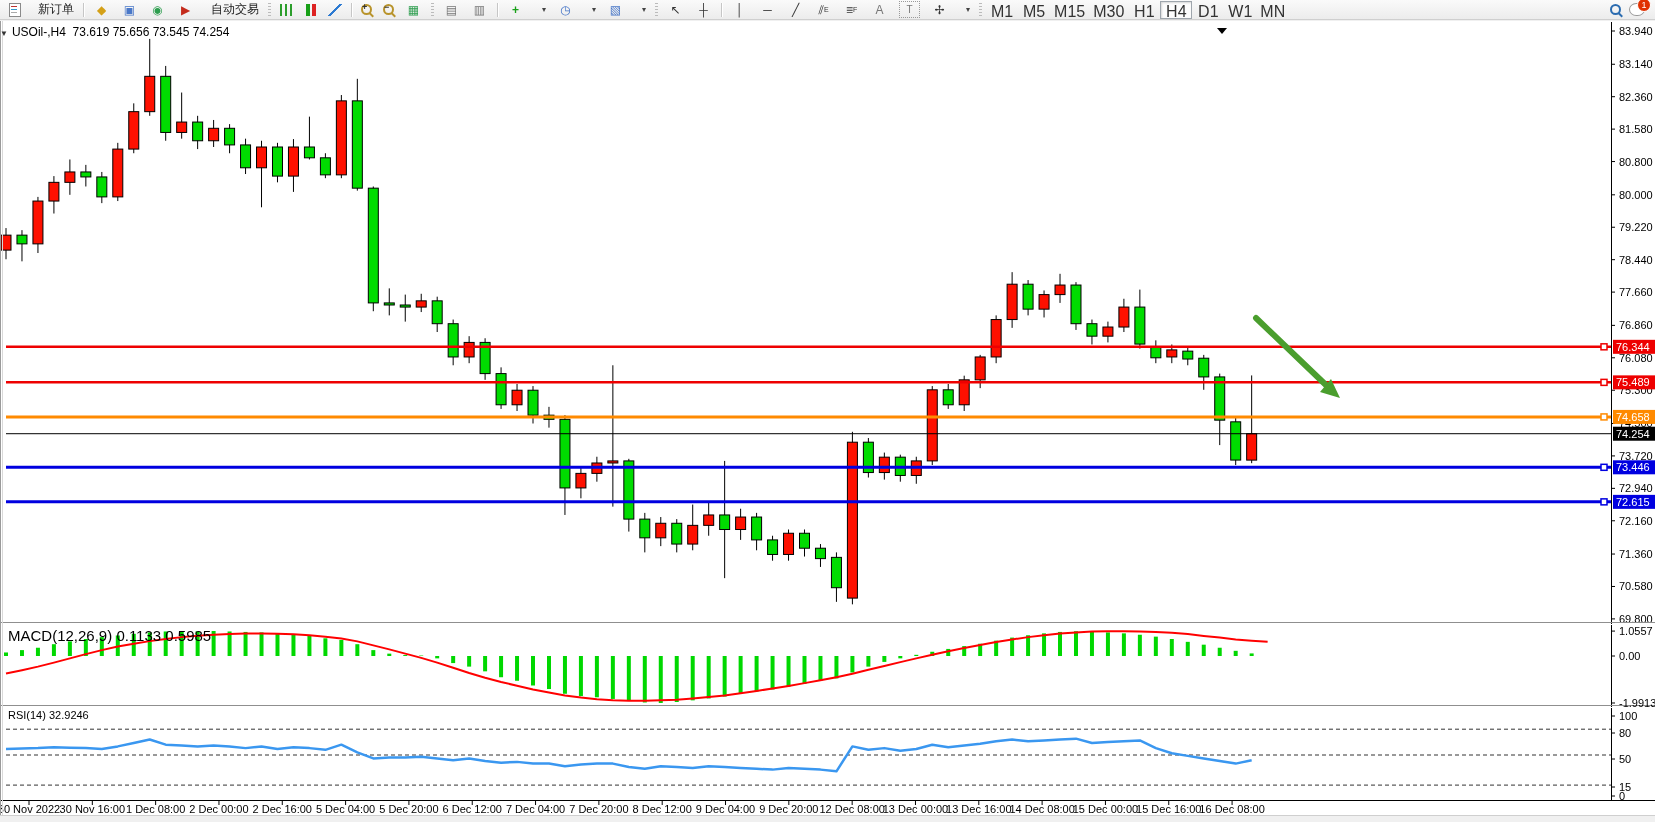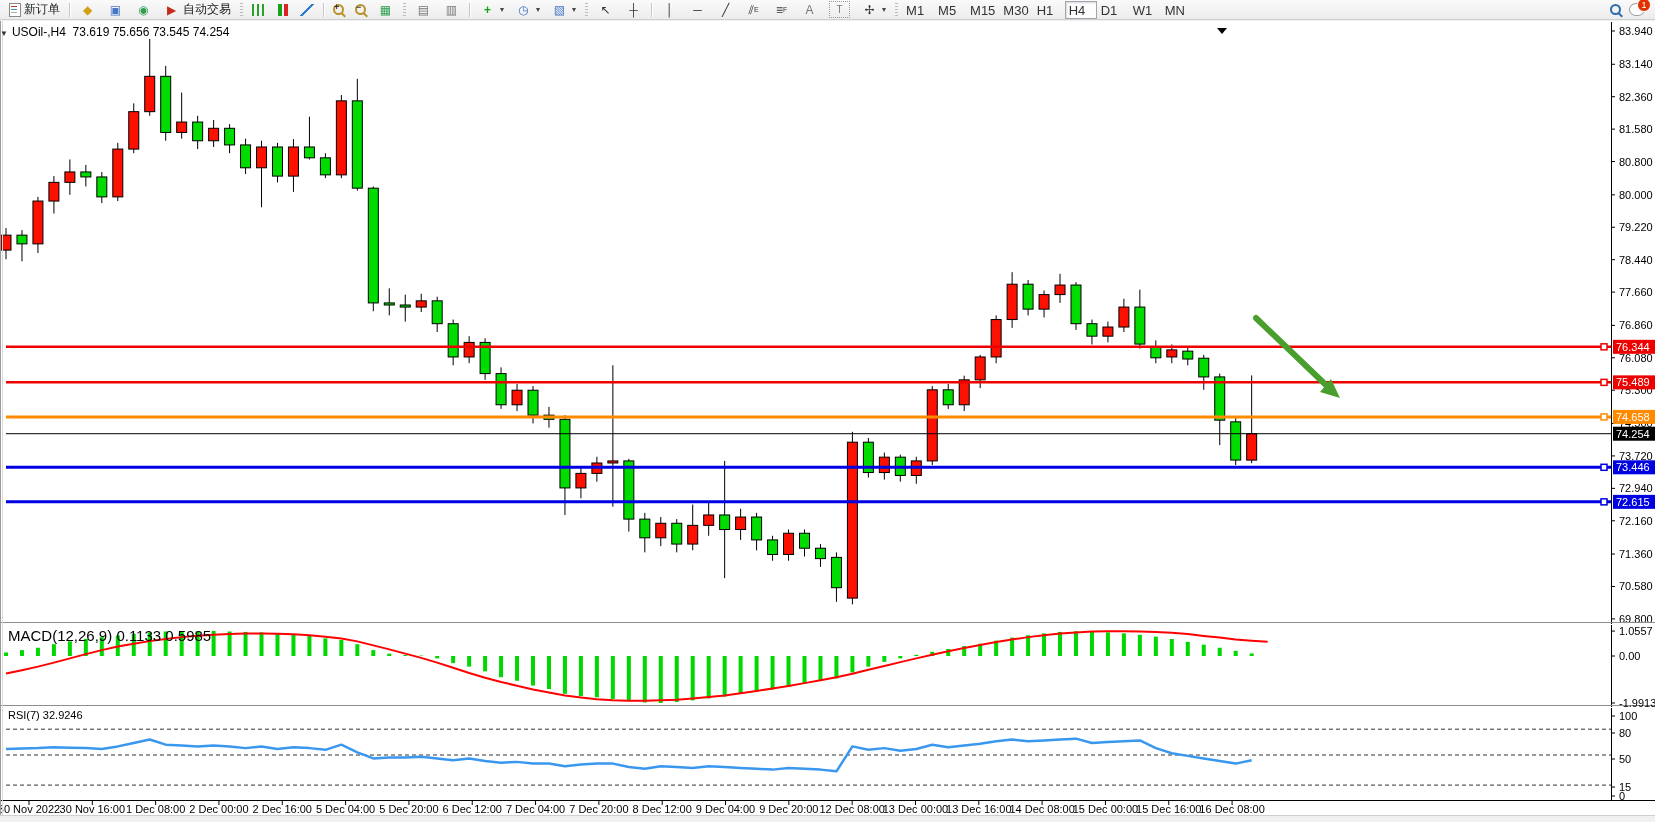--- a/index.html
+++ b/index.html
@@ -2,36 +2,36 @@
 <html><head>
 <meta charset="utf-8">
 <style>
   html,body{margin:0;padding:0}
   body{width:1655px;height:822px;background:#f0f0f0;font-family:"Liberation Sans",sans-serif;
        overflow:hidden;position:relative;-webkit-font-smoothing:antialiased}
   
   #toolbar{position:absolute;top:0;left:0;width:1655px;height:20px;background:linear-gradient(#fafafa,#ececec);
            border-bottom:1px solid #cfcfcf;display:flex;align-items:center;padding:0 4px;box-sizing:border-box;
            font-size:12px;color:#222;gap:1px;z-index:5}
-  .tbtn{display:inline-flex;align-items:center;gap:3px;padding:1px 4px;height:16px;border:1px solid transparent;cursor:default;white-space:nowrap}
+  .tbtn{display:inline-flex;align-items:center;gap:17px;padding:1px 4px;height:16px;border:1px solid transparent;cursor:default;white-space:nowrap}
   .sep{width:1px;height:14px;background:#c6c6c6;margin:0 3px;box-shadow:1px 0 0 #fff}
   .grip{width:3px;height:14px;margin:0 3px;background:repeating-linear-gradient(180deg,#bbb 0 1px,transparent 1px 3px)}
   .ic{width:17px;height:15px;display:inline-flex;align-items:center;justify-content:center;font-size:12px;line-height:1}
   .caret{font-size:8px;color:#444;margin-left:1px}
   .doc-icon{width:10px;height:12px;background:#fff;border:1px solid #8a8a8a;position:relative}
   .doc-icon::before{content:"";position:absolute;left:1px;top:2px;width:6px;height:1px;background:#b33;box-shadow:0 3px 0 #39c,0 6px 0 #aaa}
   .bars-icon{width:13px;height:12px;background:repeating-linear-gradient(90deg,#2c9e2c 0 2px,transparent 2px 5px)}
   .candle-icon{width:13px;height:12px;background:linear-gradient(90deg,transparent 0 2px,#18a018 2px 6px,transparent 6px 8px,#d22 8px 12px,transparent 12px)}
   .line-icon{width:14px;height:12px;background:linear-gradient(135deg,transparent 44%,#2c7ad2 44% 56%,transparent 56%)}
   .mag{position:relative;width:7px;height:7px;border:2px solid #b8932b;border-radius:50%;display:inline-block}
   .mag::after{content:"";position:absolute;width:5px;height:2px;background:#b8932b;transform:rotate(45deg);right:-4px;bottom:-3px}
   .mag.blue{border-color:#2b6cb0}.mag.blue::after{background:#2b6cb0}
   .mag .pm{position:absolute;top:-4px;left:-1px;font-size:9px;color:#333;font-weight:bold}
   .glyph-gold{color:#d4a017}.glyph-blue{color:#4a78c8}.glyph-green{color:#2e9e4f}.glyph-gray{color:#777}.glyph-dark{color:#333}
-  .tf{min-width:24px;padding:1px 3px;height:14px;font-size:13px;color:#333;border:1px solid transparent}
+  .tf{min-width:24px;text-align:center;padding:1px 3px;height:14px;font-size:16px;color:#333;border:1px solid transparent}
   .tf.active{background:#fdfdfd;border:1px solid #9fa6ad;box-shadow:inset 1px 1px 2px #d7d7d7}
   .rightgrp{margin-left:auto;display:flex;align-items:center;gap:8px;padding-right:6px}
   .bubble{width:14px;height:11px;background:#fff;border:1px solid #9a9a9a;border-radius:55%/60%;position:relative;display:inline-block}
   .badge{position:absolute;top:-6px;right:-7px;background:#e03000;color:#fff;border-radius:50%;width:12px;height:12px;
          font-size:9px;display:flex;align-items:center;justify-content:center;border:1px solid #fff}
   
   #chart-area{position:absolute;top:21px;left:0;width:1655px;height:795px;background:#fff}
   #chart-svg{position:absolute;top:0;left:0}
   .overlay{position:absolute;color:#000;white-space:nowrap;z-index:3}
   #symbol-title{top:4px;left:0;font-size:12px}
@@ -715,16 +715,16 @@
       <line x1="0.5" y1="21" x2="0.5" y2="816" stroke="#9a9a9a"></line>
       <line x1="2.5" y1="21" x2="2.5" y2="816" stroke="#d9d9d9"></line>
     </svg>
   <div class="overlay" id="symbol-title">
     <span class="dd">▼</span><span>USOil-,H4</span>&nbsp;&nbsp;<span>73.619 75.656 73.545 74.254</span>
   </div>
   <div class="overlay" id="macd-label">
     <span>MACD(12,26,9)</span>&nbsp;<span>0.1133 0.5985</span>
   </div>
   <div class="overlay" id="rsi-label">
-    <span>RSI(7)</span>&nbsp;<span>32.9246</span>
+    <span>RSI(14)</span>&nbsp;<span>32.9246</span>
   </div>
 </div>
 <div id="status-bar"></div>
 
 </body></html>

